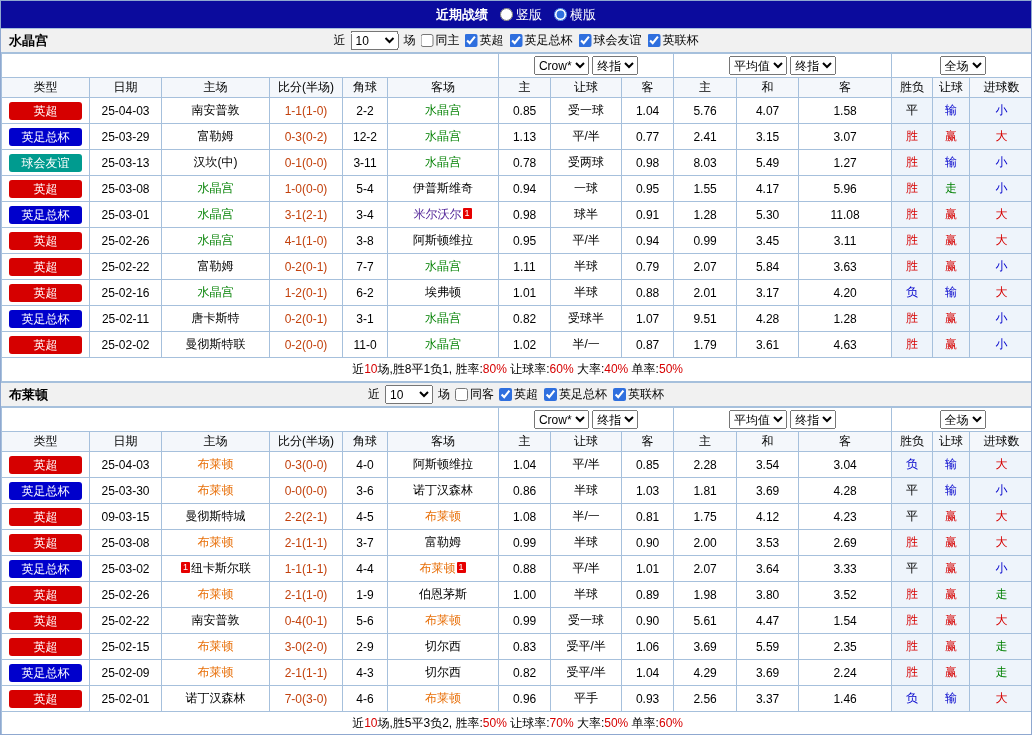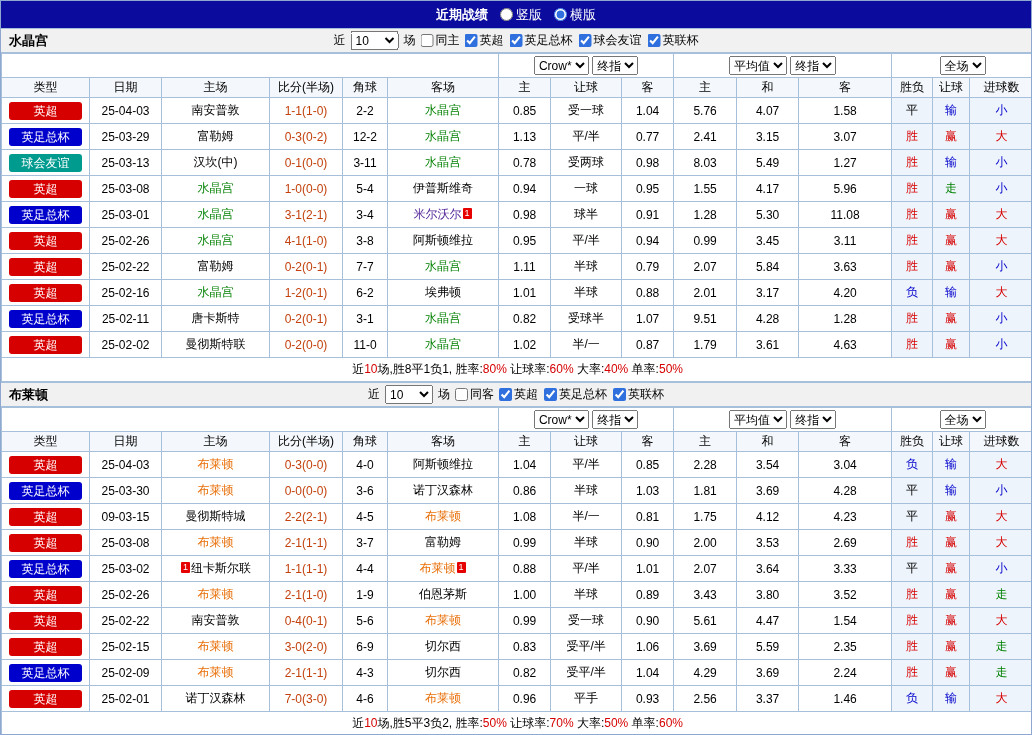--- a/index.html
+++ b/index.html
@@ -515,21 +515,21 @@
               <span class="badge" style="background: rgb(214, 0, 0);">英超</span>
             </td>
             <td>25-02-26</td>
             <td><span style="color: rgb(232, 112, 10);">布莱顿</span></td>
             <td class="t-score">2-1(1-0)</td>
             <td>1-9</td>
             <td><span style="color: rgb(0, 0, 0);">伯恩茅斯</span></td>
             <td>1.00</td>
             <td>半球</td>
             <td>0.89</td>
-            <td>3.43</td>
+            <td>1.98</td>
             <td>3.80</td>
             <td>3.52</td>
             <td class="c-res" style="color: rgb(214, 0, 0);">胜</td>
             <td class="c-res" style="color: rgb(214, 0, 0);">赢</td>
             <td class="c-res" style="color: rgb(0, 128, 0);">走</td>
           </tr>
           <tr>
             <td>
               <span class="badge" style="background: rgb(214, 0, 0);">英超</span>
             </td>
@@ -548,21 +548,21 @@
             <td class="c-res" style="color: rgb(214, 0, 0);">赢</td>
             <td class="c-res" style="color: rgb(214, 0, 0);">大</td>
           </tr>
           <tr>
             <td>
               <span class="badge" style="background: rgb(214, 0, 0);">英超</span>
             </td>
             <td>25-02-15</td>
             <td><span style="color: rgb(232, 112, 10);">布莱顿</span></td>
             <td class="t-score">3-0(2-0)</td>
-            <td>6-9</td>
+            <td>2-9</td>
             <td><span style="color: rgb(0, 0, 0);">切尔西</span></td>
             <td>0.83</td>
             <td>受平/半</td>
             <td>1.06</td>
             <td>3.69</td>
             <td>5.59</td>
             <td>2.35</td>
             <td class="c-res" style="color: rgb(214, 0, 0);">胜</td>
             <td class="c-res" style="color: rgb(214, 0, 0);">赢</td>
             <td class="c-res" style="color: rgb(0, 128, 0);">走</td>

